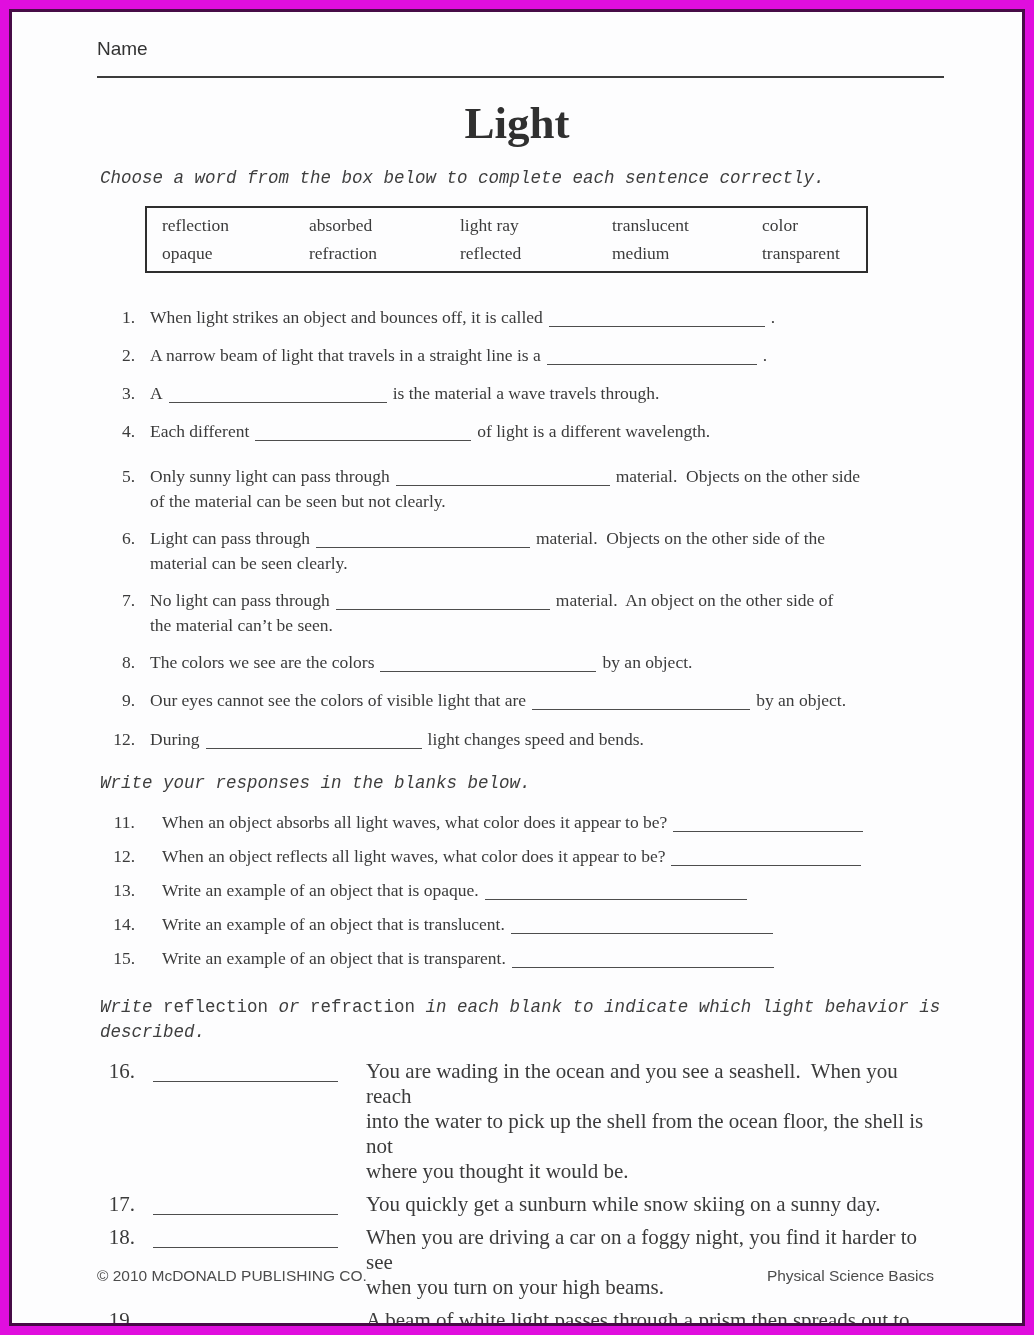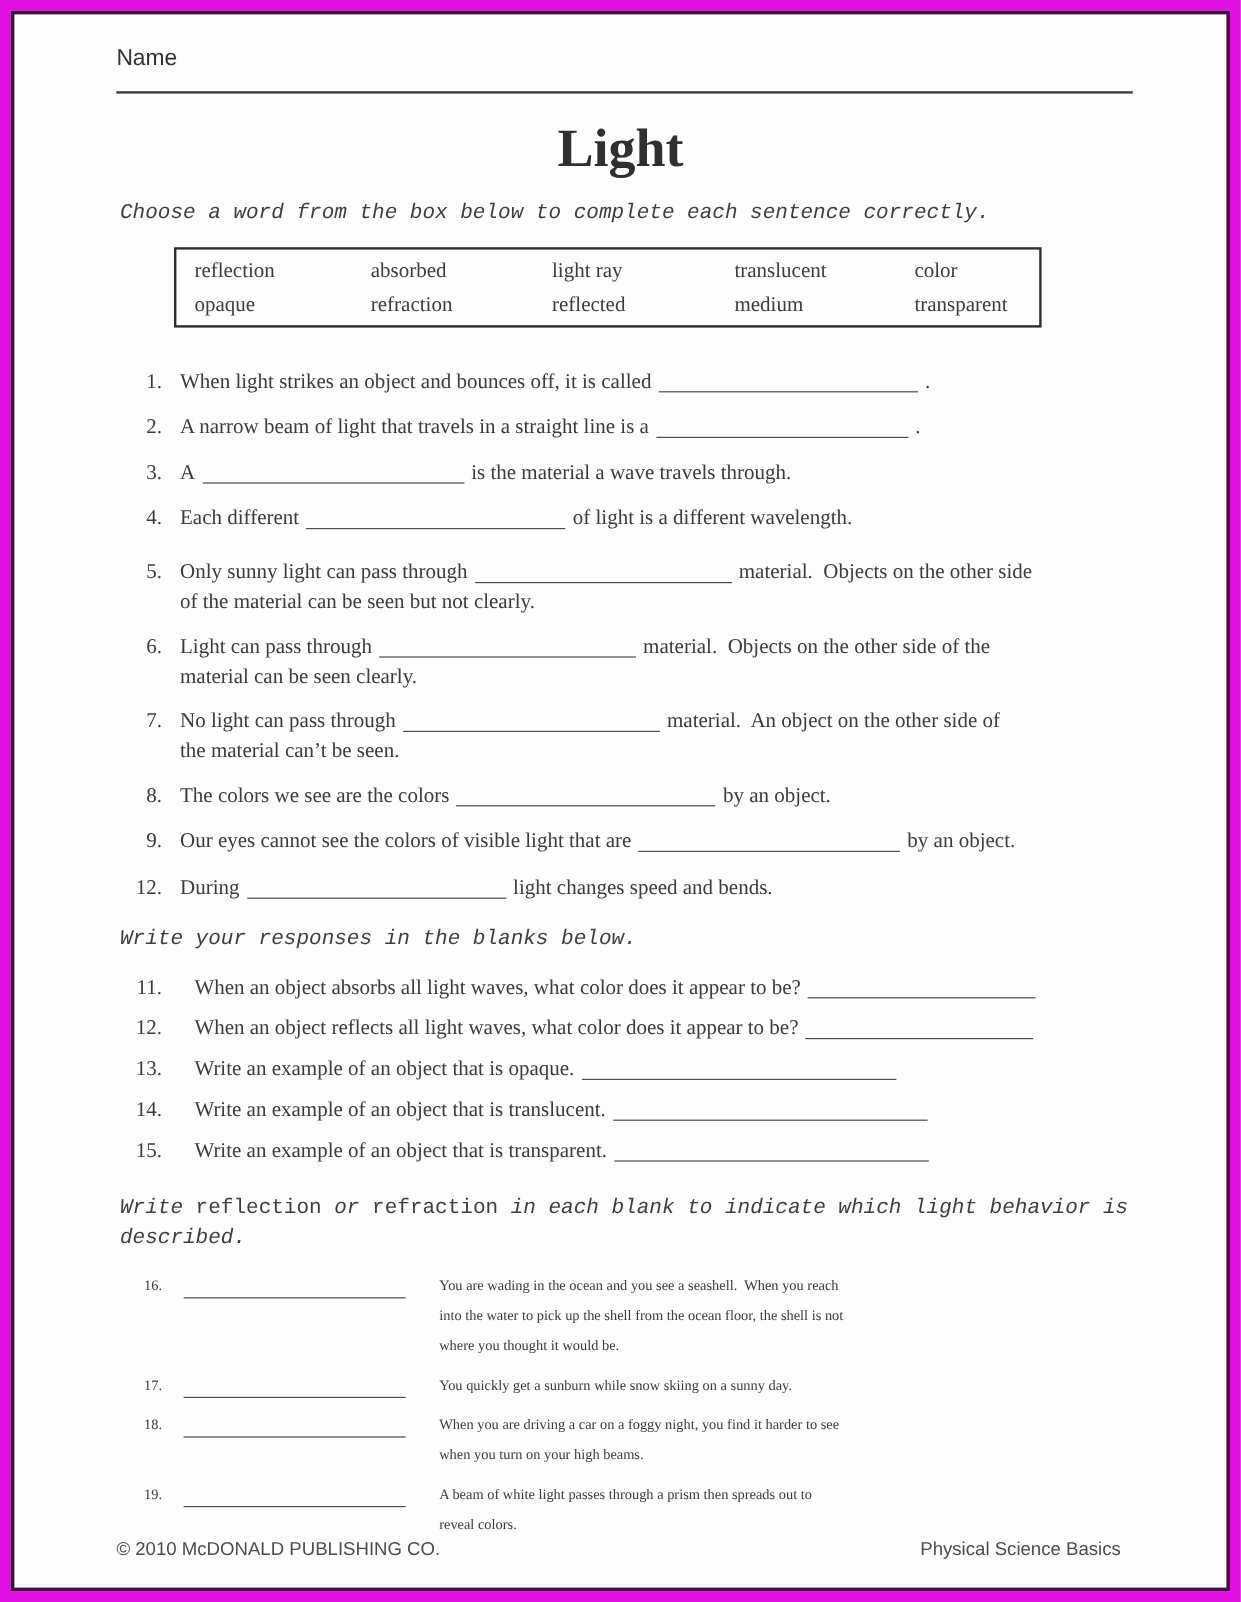--- a/index.html
+++ b/index.html
@@ -61,30 +61,30 @@
   #fill .q-row:first-child{margin-top:32px;}
   #fill .q-row:nth-child(5){margin-top:20px;}
   #fill .q-row:nth-child(6),
   #fill .q-row:nth-child(7),
   #fill .q-row:nth-child(8){margin-top:12px;}
   #fill .q-row:nth-child(10){margin-top:14px;}
   #resp .q-row{margin-top:9px;gap:12px;}
   #resp .q-row:first-child{margin-top:14px;}
   .b-row{
     display:flex;margin-left:88px;margin-top:8px;
-    font-size:12px;line-height:25px;
+    font-size:21px;line-height:25px;
   }
   #behv .b-row:first-child{margin-top:14px;}
   .b-blank{
     flex:none;width:185px;height:22px;margin-left:18px;
     border-bottom:1.5px solid #4d4d4d;
   }
   .b-text{margin-left:28px;width:575px;}
   .footer{
-    position:absolute;left:85px;right:88px;bottom:22px;
+    position:absolute;left:85px;right:88px;bottom:38px;
     display:flex;justify-content:space-between;
     font-family:"Liberation Sans", sans-serif;
     font-size:15.5px;color:#4c4c4c;
   }
 </style>
 </head>
 <body style="background: rgb(224, 14, 222);">
 
 <div class="page" style="border-color: rgb(71, 12, 71); background: rgb(253, 253, 254); color: rgb(59, 59, 59);">
 

